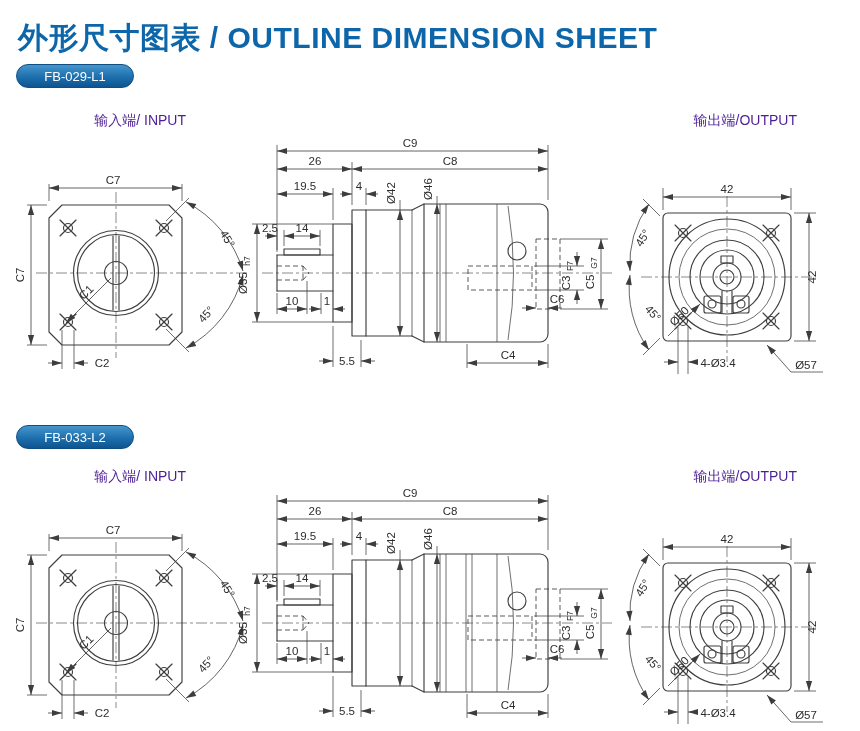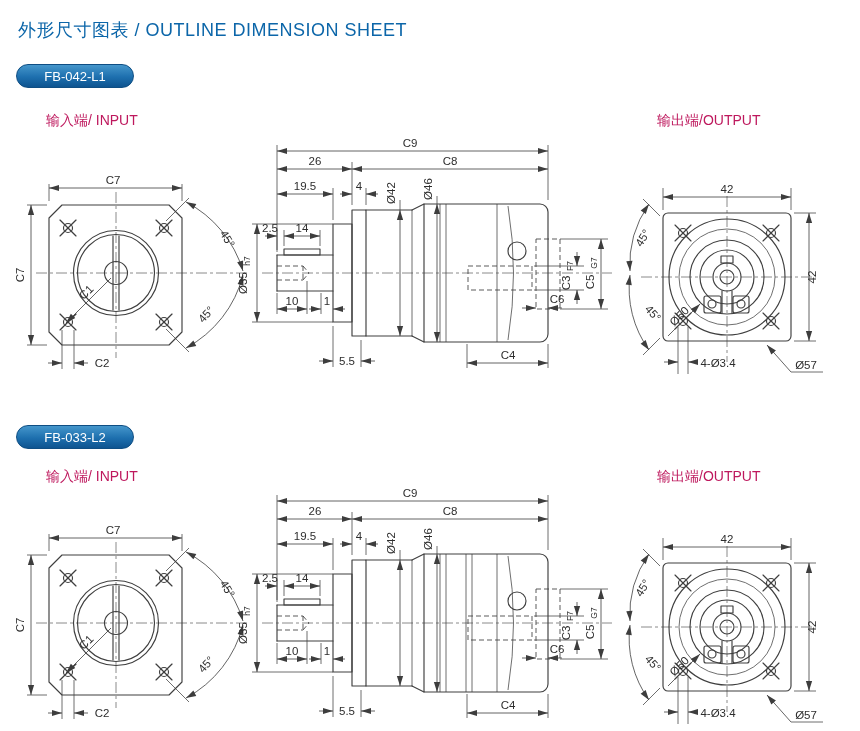--- a/index.html
+++ b/index.html
@@ -1,25 +1,25 @@
 <!DOCTYPE html>
 <html><head>
 <meta charset="utf-8">
 <style>
   html,body{margin:0;padding:0;background:#ffffff;}
   .page{position:relative;width:860px;height:731px;background:#fff;overflow:hidden;
         font-family:"Liberation Sans",sans-serif;}
-  .title{position:absolute;left:18px;top:18px;font-size:18px;font-weight:normal;
+  .title{position:absolute;left:18px;top:18px;font-size:30px;font-weight:bold;
          color:#0c66a9;letter-spacing:.5px;white-space:nowrap;}
   .badge{position:absolute;left:16px;width:118px;height:24px;border-radius:12px;
          background:linear-gradient(180deg,#4596cb 0%,#1d6fae 55%,#0e5490 100%);
          border:1.5px solid #0f4e83;color:#fff;font-size:13px;
          display:flex;align-items:center;justify-content:center;box-sizing:border-box;}
   .badge.l1{top:64px}.badge.l2{top:425px}
-  .portlabel{position:absolute;width:140px;text-align:left;font-size:14px;color:#be185d;white-space:nowrap;}
+  .portlabel{position:absolute;width:140px;text-align:right;font-size:14px;color:#4c1d95;white-space:nowrap;}
   .in1{left:46px;top:112px}.out1{left:657px;top:112px}
   .in2{left:46px;top:468px}.out2{left:657px;top:468px}
   svg.draw{position:absolute;left:0;top:0}
   svg .ol{fill:none;stroke:#3f3f3f;stroke-width:1.15;stroke-linejoin:round;stroke-linecap:round}
   svg .tn{fill:none;stroke:#3f3f3f;stroke-width:.75}
   svg .dsh{fill:none;stroke:#3f3f3f;stroke-width:.85;stroke-dasharray:5 3}
   svg .ctr{fill:none;stroke:#4a4a4a;stroke-width:.65;stroke-dasharray:11 3 3 3}
   svg .dim,svg .dimE,svg .dimS{fill:none;stroke:#3d3d3d;stroke-width:.8}
   svg .dim{marker-start:url(#ma);marker-end:url(#ma)}
   svg .dimE{marker-end:url(#ma)}
@@ -27,21 +27,21 @@
   svg text{font-family:"Liberation Sans",sans-serif;font-size:11.5px;fill:#2d2d2d;text-anchor:middle}
   svg text.sub{font-size:8.5px}
 </style>
 </head>
 <body>
 
 <div class="page">
 
   <div class="title">外形尺寸图表 / OUTLINE DIMENSION SHEET</div>
 
-  <div class="badge l1">FB-042-L1</div>
+  <div class="badge l1">FB-029-L1</div>
   <div class="badge l2">FB-033-L2</div>
 
   <div class="portlabel in1">输入端/ INPUT</div>
   <div class="portlabel out1">输出端/OUTPUT</div>
   <div class="portlabel in2">输入端/ INPUT</div>
   <div class="portlabel out2">输出端/OUTPUT</div>
 
   <svg class="draw" width="860" height="731" viewBox="0 0 860 731">
     <defs>
       <marker id="ma" markerWidth="12" markerHeight="9" refX="10.5" refY="4" orient="auto-start-reverse" markerUnits="userSpaceOnUse">

